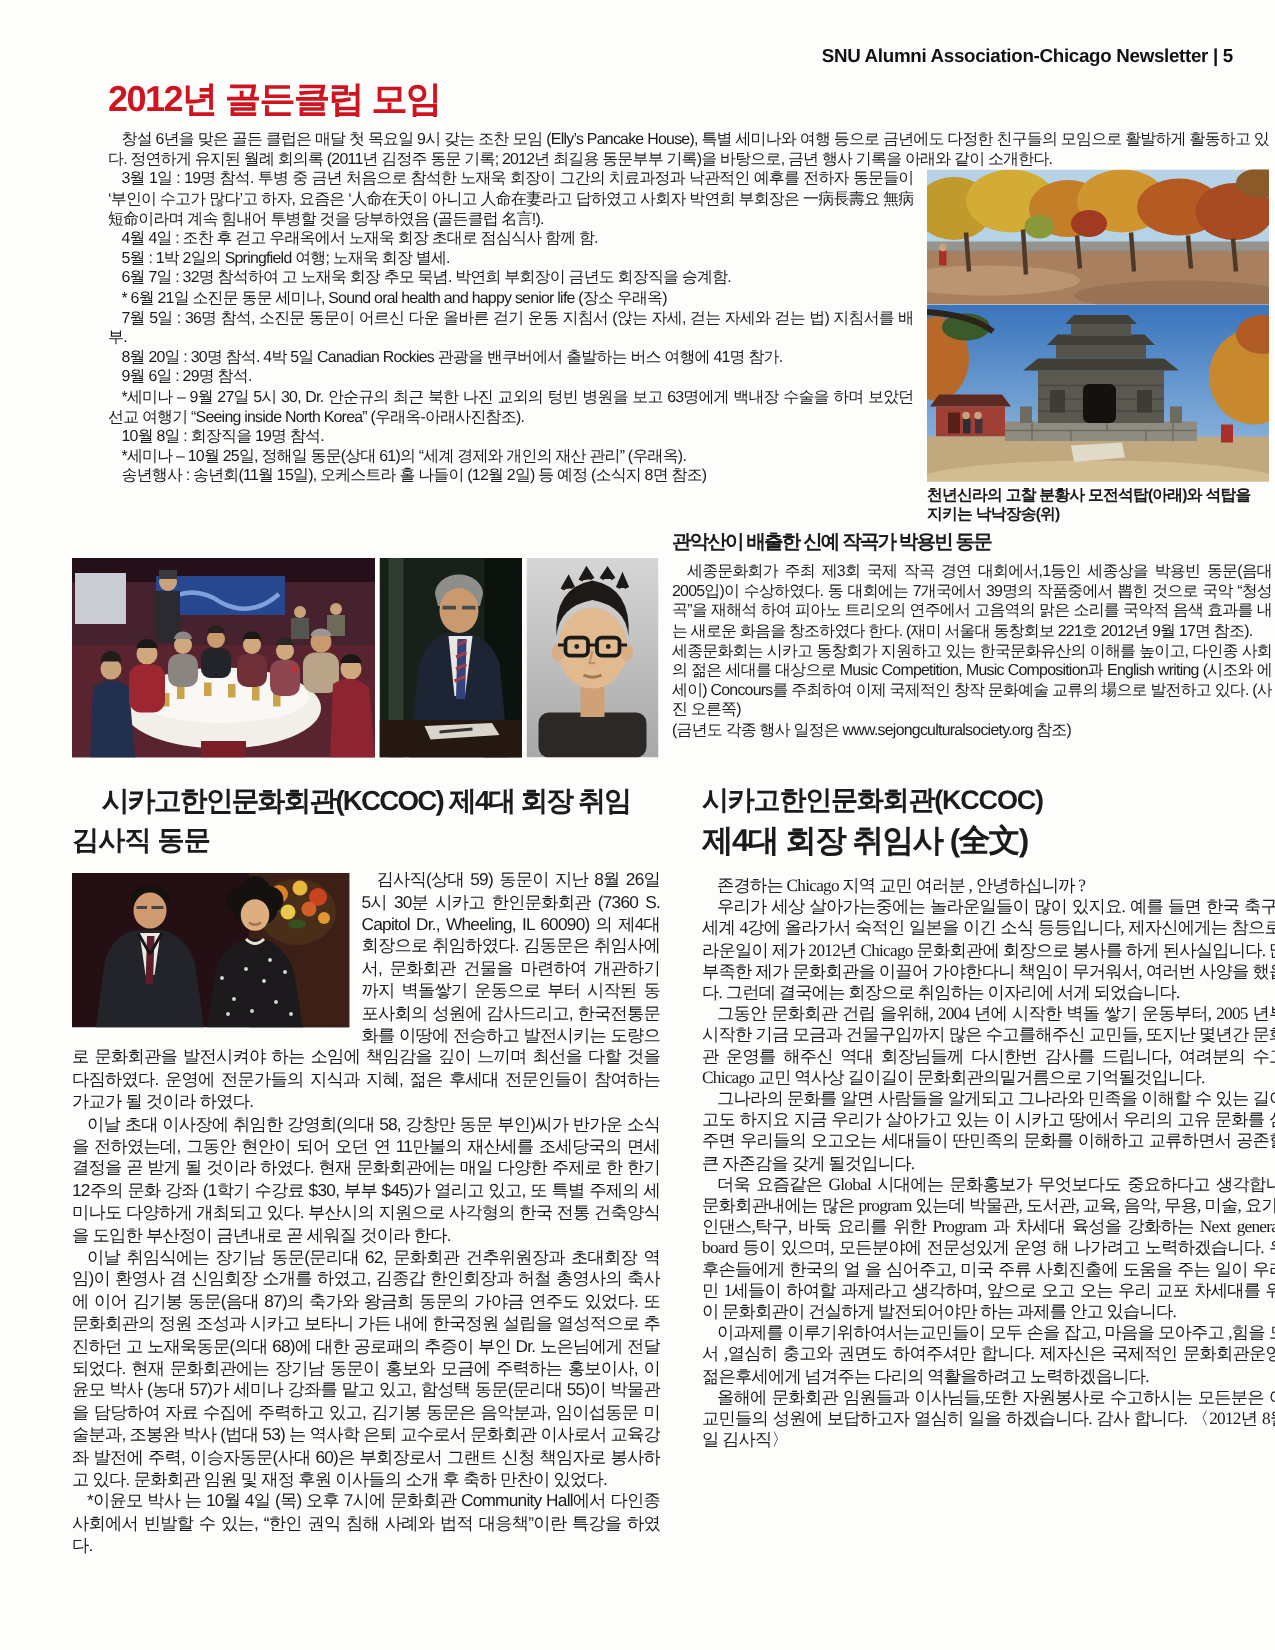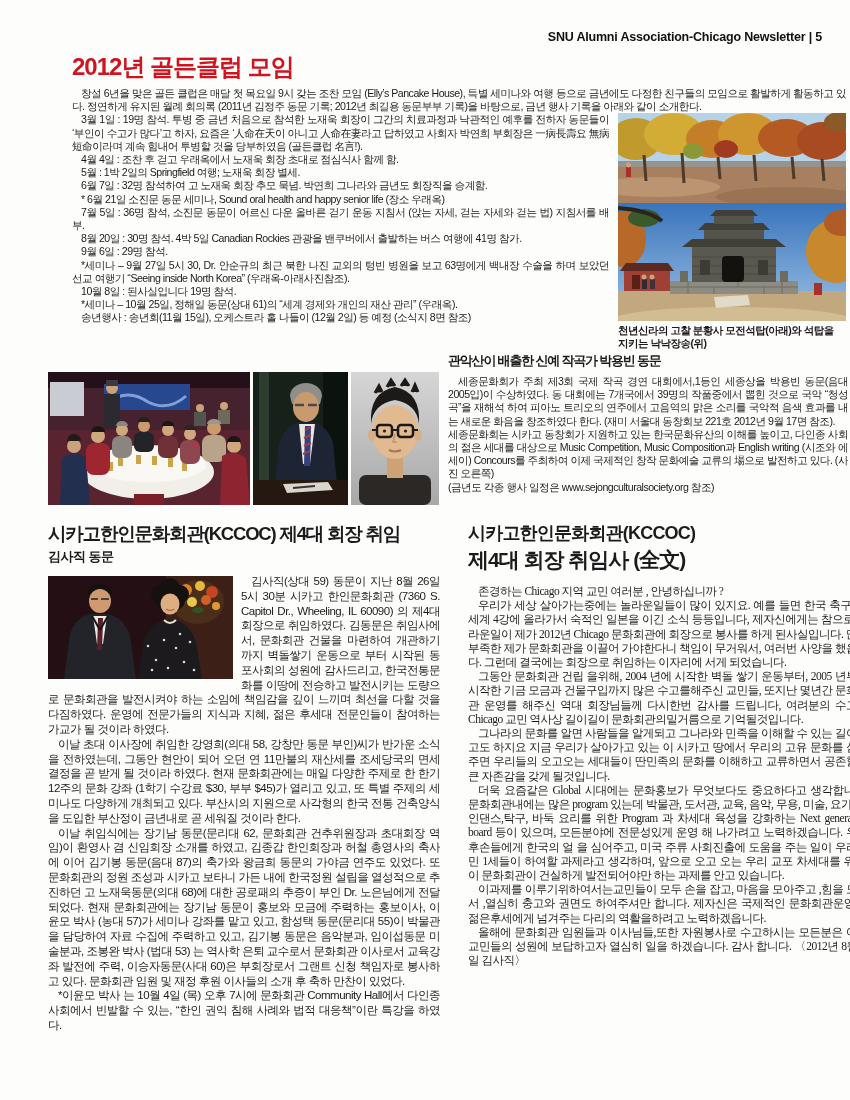--- a/index.html
+++ b/index.html
@@ -17,22 +17,22 @@
 
   .strip{position:absolute;left:48px;top:372px;width:392px;height:133px;}
   .strip svg{position:absolute;top:0;}
   .ph-banquet{left:0;} .ph-speaker{left:205px;} .ph-portrait{left:303px;}
 
   .sec-composer{position:absolute;left:448px;top:352px;width:400px;height:172px;overflow:hidden;}
   .sec-composer h2{margin:0 0 5px 0;font-size:13px;letter-spacing:-1.2px;white-space:nowrap;font-weight:bold;}
   .sm-body{font-size:10.6px;line-height:13.2px;letter-spacing:-0.5px;text-align:justify;}
 
   .col-left{position:absolute;left:48px;top:521px;width:392px;height:576px;overflow:hidden;}
-  .col-left h2{margin:0;font-size:18.5px;letter-spacing:-1.2px;white-space:nowrap;font-weight:bold;}
-  .col-left h3{margin:2px 0 8px 0;font-size:13px;letter-spacing:-0.5px;font-weight:bold;}
+  .col-left h2{margin:0;font-size:18.5px;letter-spacing:-1.2px;white-space:nowrap;font-weight:bold;text-align:center;}
+  .col-left h3{margin:2px 0 8px 0;font-size:18px;letter-spacing:-0.5px;font-weight:bold;}
   .col-body{font-size:11.5px;line-height:14.8px;letter-spacing:-0.5px;text-align:justify;}
   .photo-couple{float:left;margin:2px 8px 3px 0;}
 
   .col-right{position:absolute;left:468px;top:521px;width:400px;height:576px;overflow:hidden;}
   .col-right h2{margin:0;font-size:18px;letter-spacing:-0.8px;font-weight:bold;}
   .col-right h2.l2{font-size:21px;margin:1px 0 10px 0;letter-spacing:-1px;}
   .col-right .col-body{line-height:14.2px;font-family:Liberation Serif, serif;}
   .cp{margin:0;text-indent:10px;}
 </style>
 </head>
@@ -105,27 +105,27 @@
             <rect x="32" y="76" width="5" height="10" fill="#44303a"></rect>
           <circle cx="26" cy="74" r="2.5" fill="#caa27c"></circle>
             <circle cx="34" cy="74" r="2.5" fill="#caa27c"></circle>
           <rect x="196" y="80" width="8" height="12" fill="#a83028"></rect>
         </svg>
         <div class="pcap">천년신라의 고찰  분황사 모전석탑(아래)와 석탑을 지키는 낙낙장송(위)</div>
       </div>
       <p class="gp">3월 1일 : 19명 참석. 투병 중 금년 처음으로 참석한 노재욱 회장이 그간의 치료과정과 낙관적인 예후를 전하자 동문들이 ‘부인이 수고가 많다’고 하자, 요즘은 ‘人命在天이 아니고 人命在妻라고 답하였고 사회자 박연희 부회장은 一病長壽요 無病短命이라며 계속 힘내어 투병할 것을 당부하였음 (골든클럽 名言!).</p>
       <p class="gp">4월 4일 : 조찬 후 걷고 우래옥에서 노재욱 회장 초대로 점심식사 함께 함.</p>
       <p class="gp">5월 : 1박 2일의 Springfield 여행; 노재욱 회장 별세.</p>
-      <p class="gp">6월 7일 : 32명 참석하여 고 노재욱 회장 추모 묵념. 박연희 그나라와 금년도 회장직을 승계함.</p>
+      <p class="gp">6월 7일 : 32명 참석하여 고 노재욱 회장 추모 묵념. 박연희 부회장이 금년도 회장직을 승계함.</p>
       <p class="gp">* 6월 21일 소진문 동문 세미나, Sound oral health and happy senior life (장소 우래옥)</p>
       <p class="gp">7월 5일 : 36명 참석, 소진문 동문이 어르신 다운 올바른 걷기 운동 지침서 (앉는 자세, 걷는 자세와 걷는 법) 지침서를 배부.</p>
       <p class="gp">8월 20일 : 30명 참석. 4박 5일 Canadian Rockies 관광을 밴쿠버에서 출발하는 버스 여행에 41명 참가.</p>
       <p class="gp">9월 6일 : 29명 참석.</p>
       <p class="gp">*세미나 – 9월 27일 5시 30, Dr. 안순규의 최근 북한 나진 교외의 텅빈 병원을 보고 63명에게 백내장 수술을 하며 보았던 선교 여행기 “Seeing inside North Korea” (우래옥-아래사진참조).</p>
-      <p class="gp">10월 8일 : 된사실입니다 19명 참석.</p>
+      <p class="gp">10월 8일 : 회장직을 19명 참석.</p>
       <p class="gp">*세미나 – 10월 25일, 정해일 동문(상대 61)의 “세계 경제와 개인의 재산 관리” (우래옥).</p>
       <p class="gp">송년행사 : 송년회(11월 15일), 오케스트라 홀 나들이 (12월 2일) 등 예정 (소식지 8면 참조)</p>
     </div>
   </section>
 
   <section class="strip">
 
     <svg class="ph-banquet" width="202" height="133" viewBox="0 0 202 133">
       <rect width="202" height="133" fill="#46222e"></rect>
       <rect width="202" height="16" fill="#241018"></rect>

